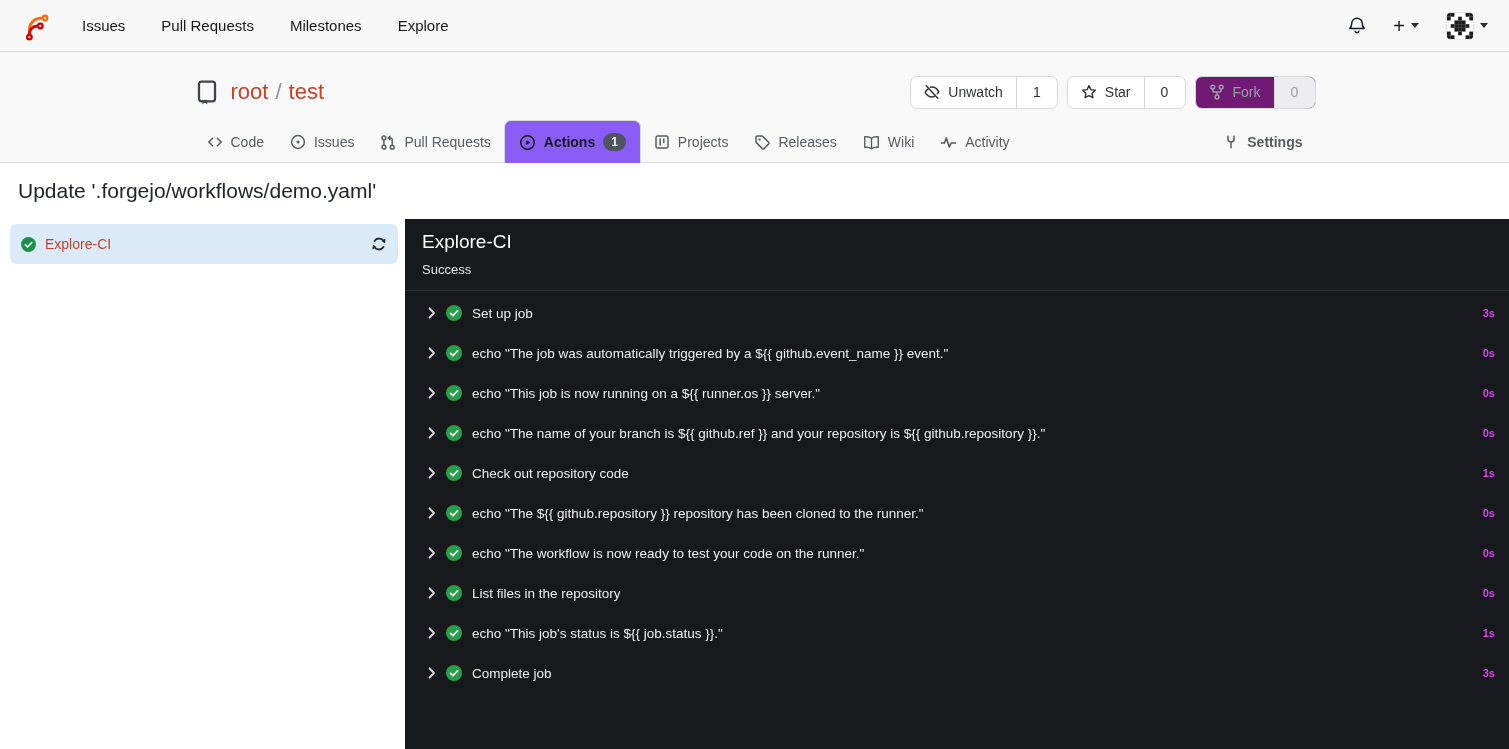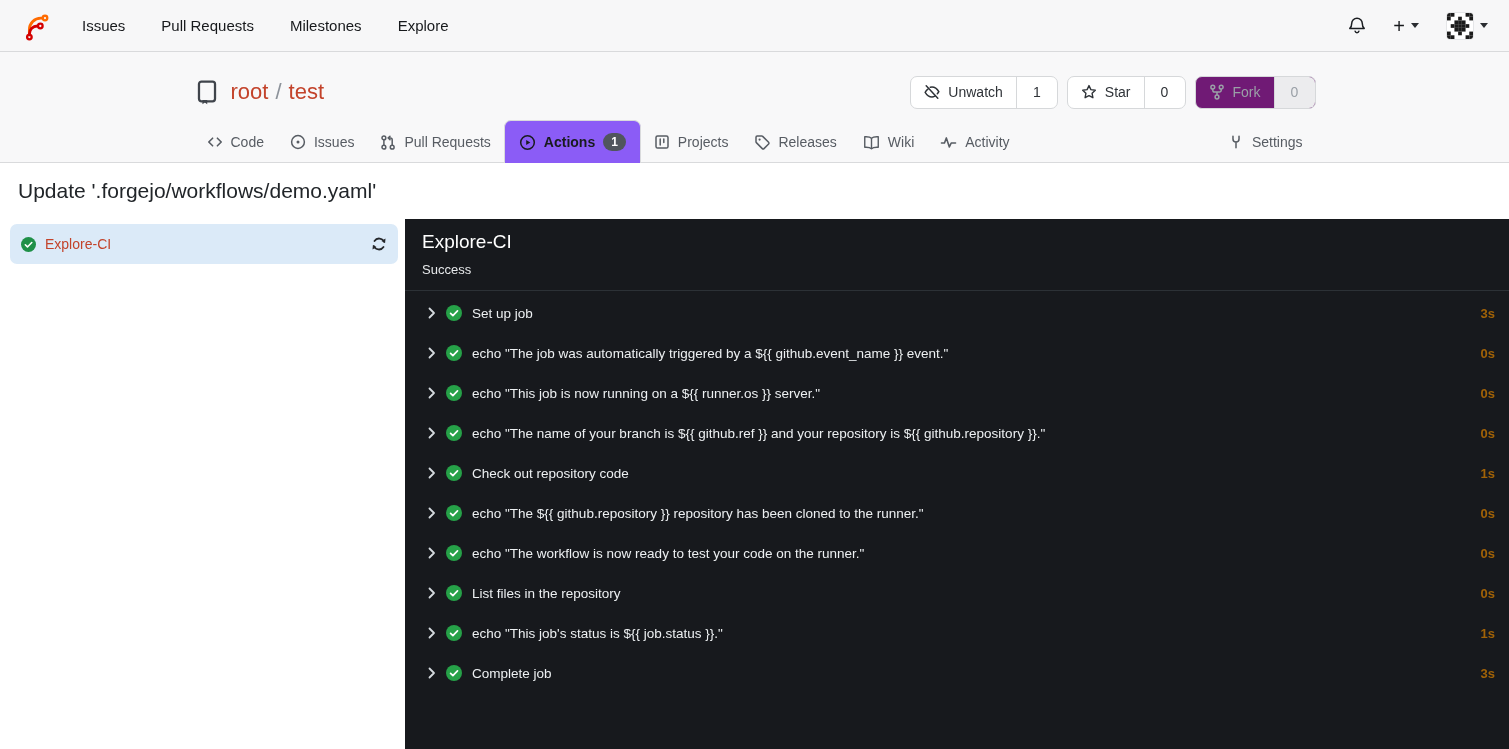--- a/index.html
+++ b/index.html
@@ -52,21 +52,21 @@
     font-size: 14px; color: #575c63; cursor: pointer;
     border: 1px solid transparent; border-bottom: none; white-space: nowrap;
   }
   .tico { display: flex; color: #575c63; }
   .tab.active {
     background: #8b5cf6; border-color: #d9dadc; border-radius: 7px 7px 0 0;
     margin-bottom: -1px; font-weight: 700; color: #181b1e; padding: 12px 14px;
   }
   .tab.active .tico { color: #181b1e; }
   .tab-badge { background: #50555d; color: #fff; font-size: 12px; font-weight: 600; padding: 2px 8px; border-radius: 10px; line-height: 1.2; }
-  .tab-right { margin-left: auto; }
+  .tab-right { margin-left: auto; font-weight: bold; }
 
   
   .page-main { flex: 1; display: flex; flex-direction: column; min-height: 0; background: #fff; }
   .page-title { font-size: 21px; font-weight: 400; color: #212529; margin: 0; padding: 16px 18px 16px; }
   .run-layout { flex: 1; display: flex; min-height: 0; }
 
   .jobs-sidebar { width: 405px; flex: none; padding: 5px 7px 0 10px; }
   .job-item { display: flex; align-items: center; gap: 9px; height: 40px; padding: 0 11px; border-radius: 7px; cursor: pointer; }
   .job-item.selected { background: #dbeaf8; }
   .job-status-icon { color: #1f9048; display: flex; }
@@ -75,21 +75,21 @@
 
   .run-panel { flex: 1; background: #17191d; display: flex; flex-direction: column; min-width: 0; }
   .rp-header { padding: 12px 17px 13px; border-bottom: 1px solid #2c3136; }
   .rp-title { margin: 0; font-size: 19px; font-weight: 400; color: #ffffff; }
   .rp-status { margin-top: 9px; font-size: 13px; color: #e6e8ea; }
   .steps { padding-top: 2px; overflow: hidden; }
   .step-row { display: flex; align-items: center; height: 40px; padding: 0 14px 0 23px; gap: 10px; cursor: pointer; }
   .chev { display: flex; color: #d5dade; flex: none; }
   .okc { color: #26a148; display: flex; flex: none; }
   .step-name { font-size: 13.5px; color: #edf0f2; white-space: nowrap; overflow: hidden; text-overflow: ellipsis; }
-  .step-dur { margin-left: auto; font-size: 13px; font-weight: 600; color: #a16207; flex: none; padding-left: 20px; }
+  .step-dur { margin-left: auto; font-size: 11px; font-weight: 600; color: #d946ef; flex: none; padding-left: 20px; }
 </style>
 </head>
 <body>
 
 <svg width="0" height="0" style="position:absolute" aria-hidden="true">
   <symbol id="sym-chev" viewBox="0 0 8 12">
     <polyline points="1.5,1.5 6,6 1.5,10.5" fill="none" stroke="currentColor" stroke-width="1.8" stroke-linecap="round" stroke-linejoin="round"></polyline>
   </symbol>
   <symbol id="sym-check-circle" viewBox="0 0 16 16">
     <circle cx="8" cy="8" r="8" fill="currentColor"></circle>

